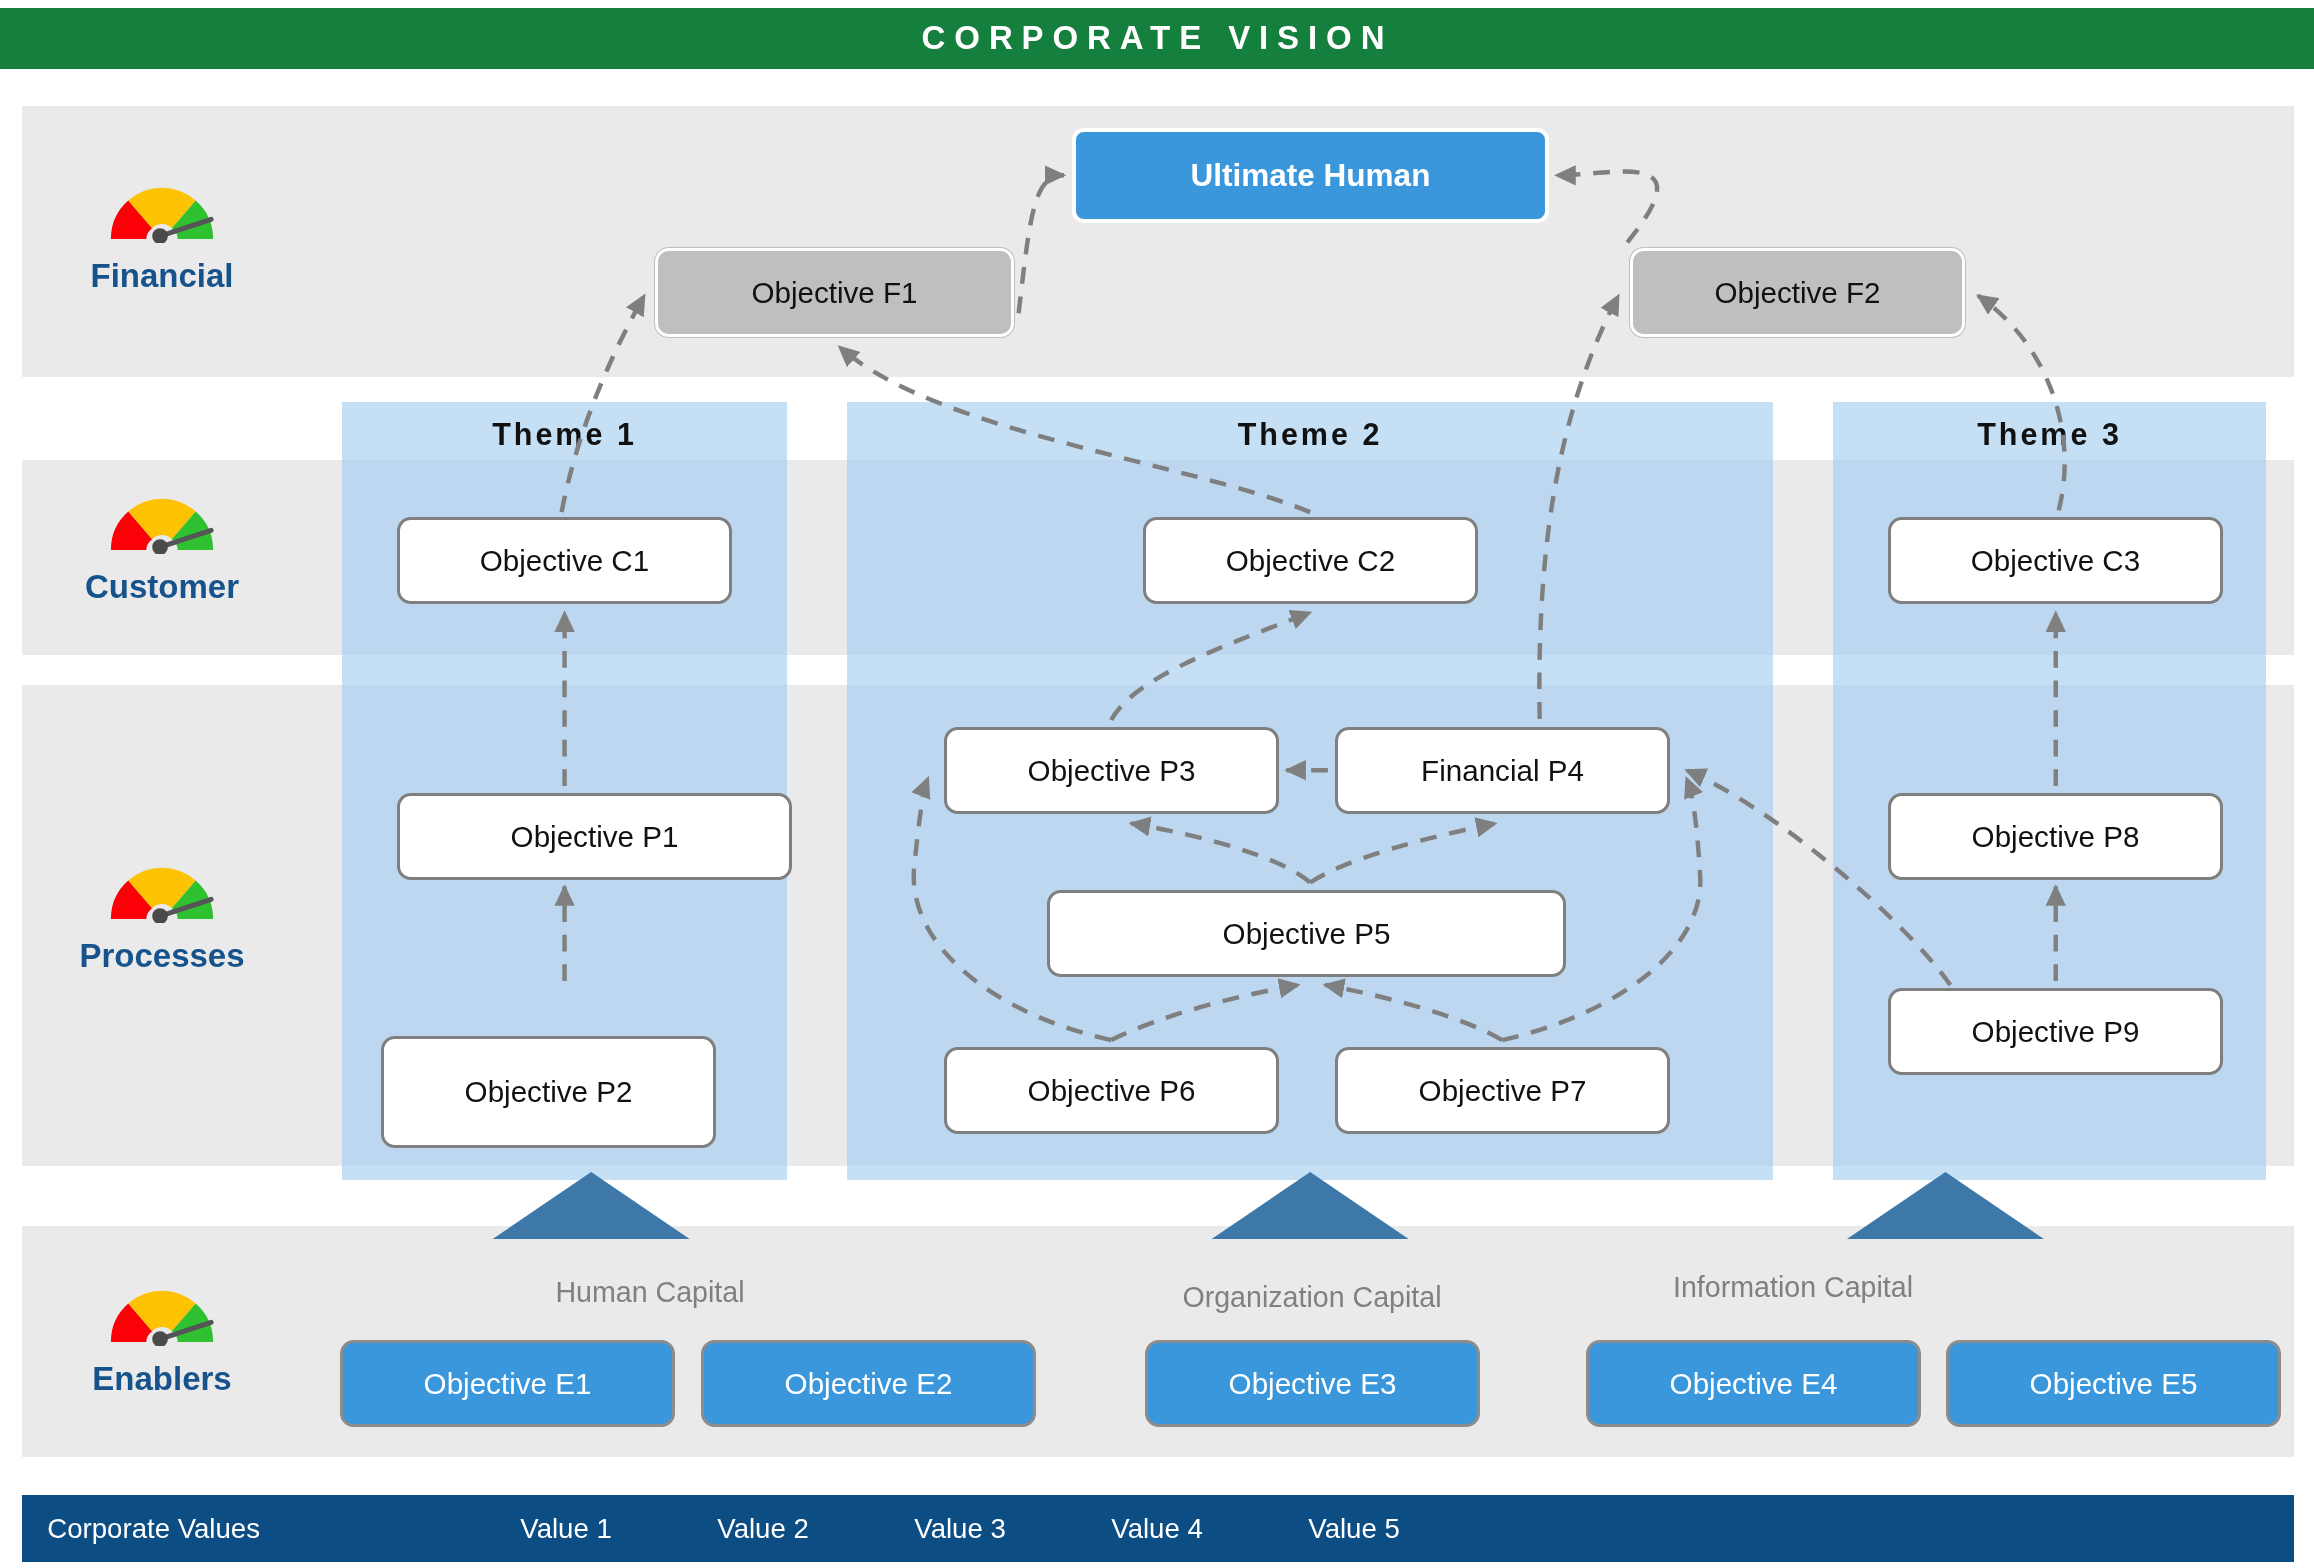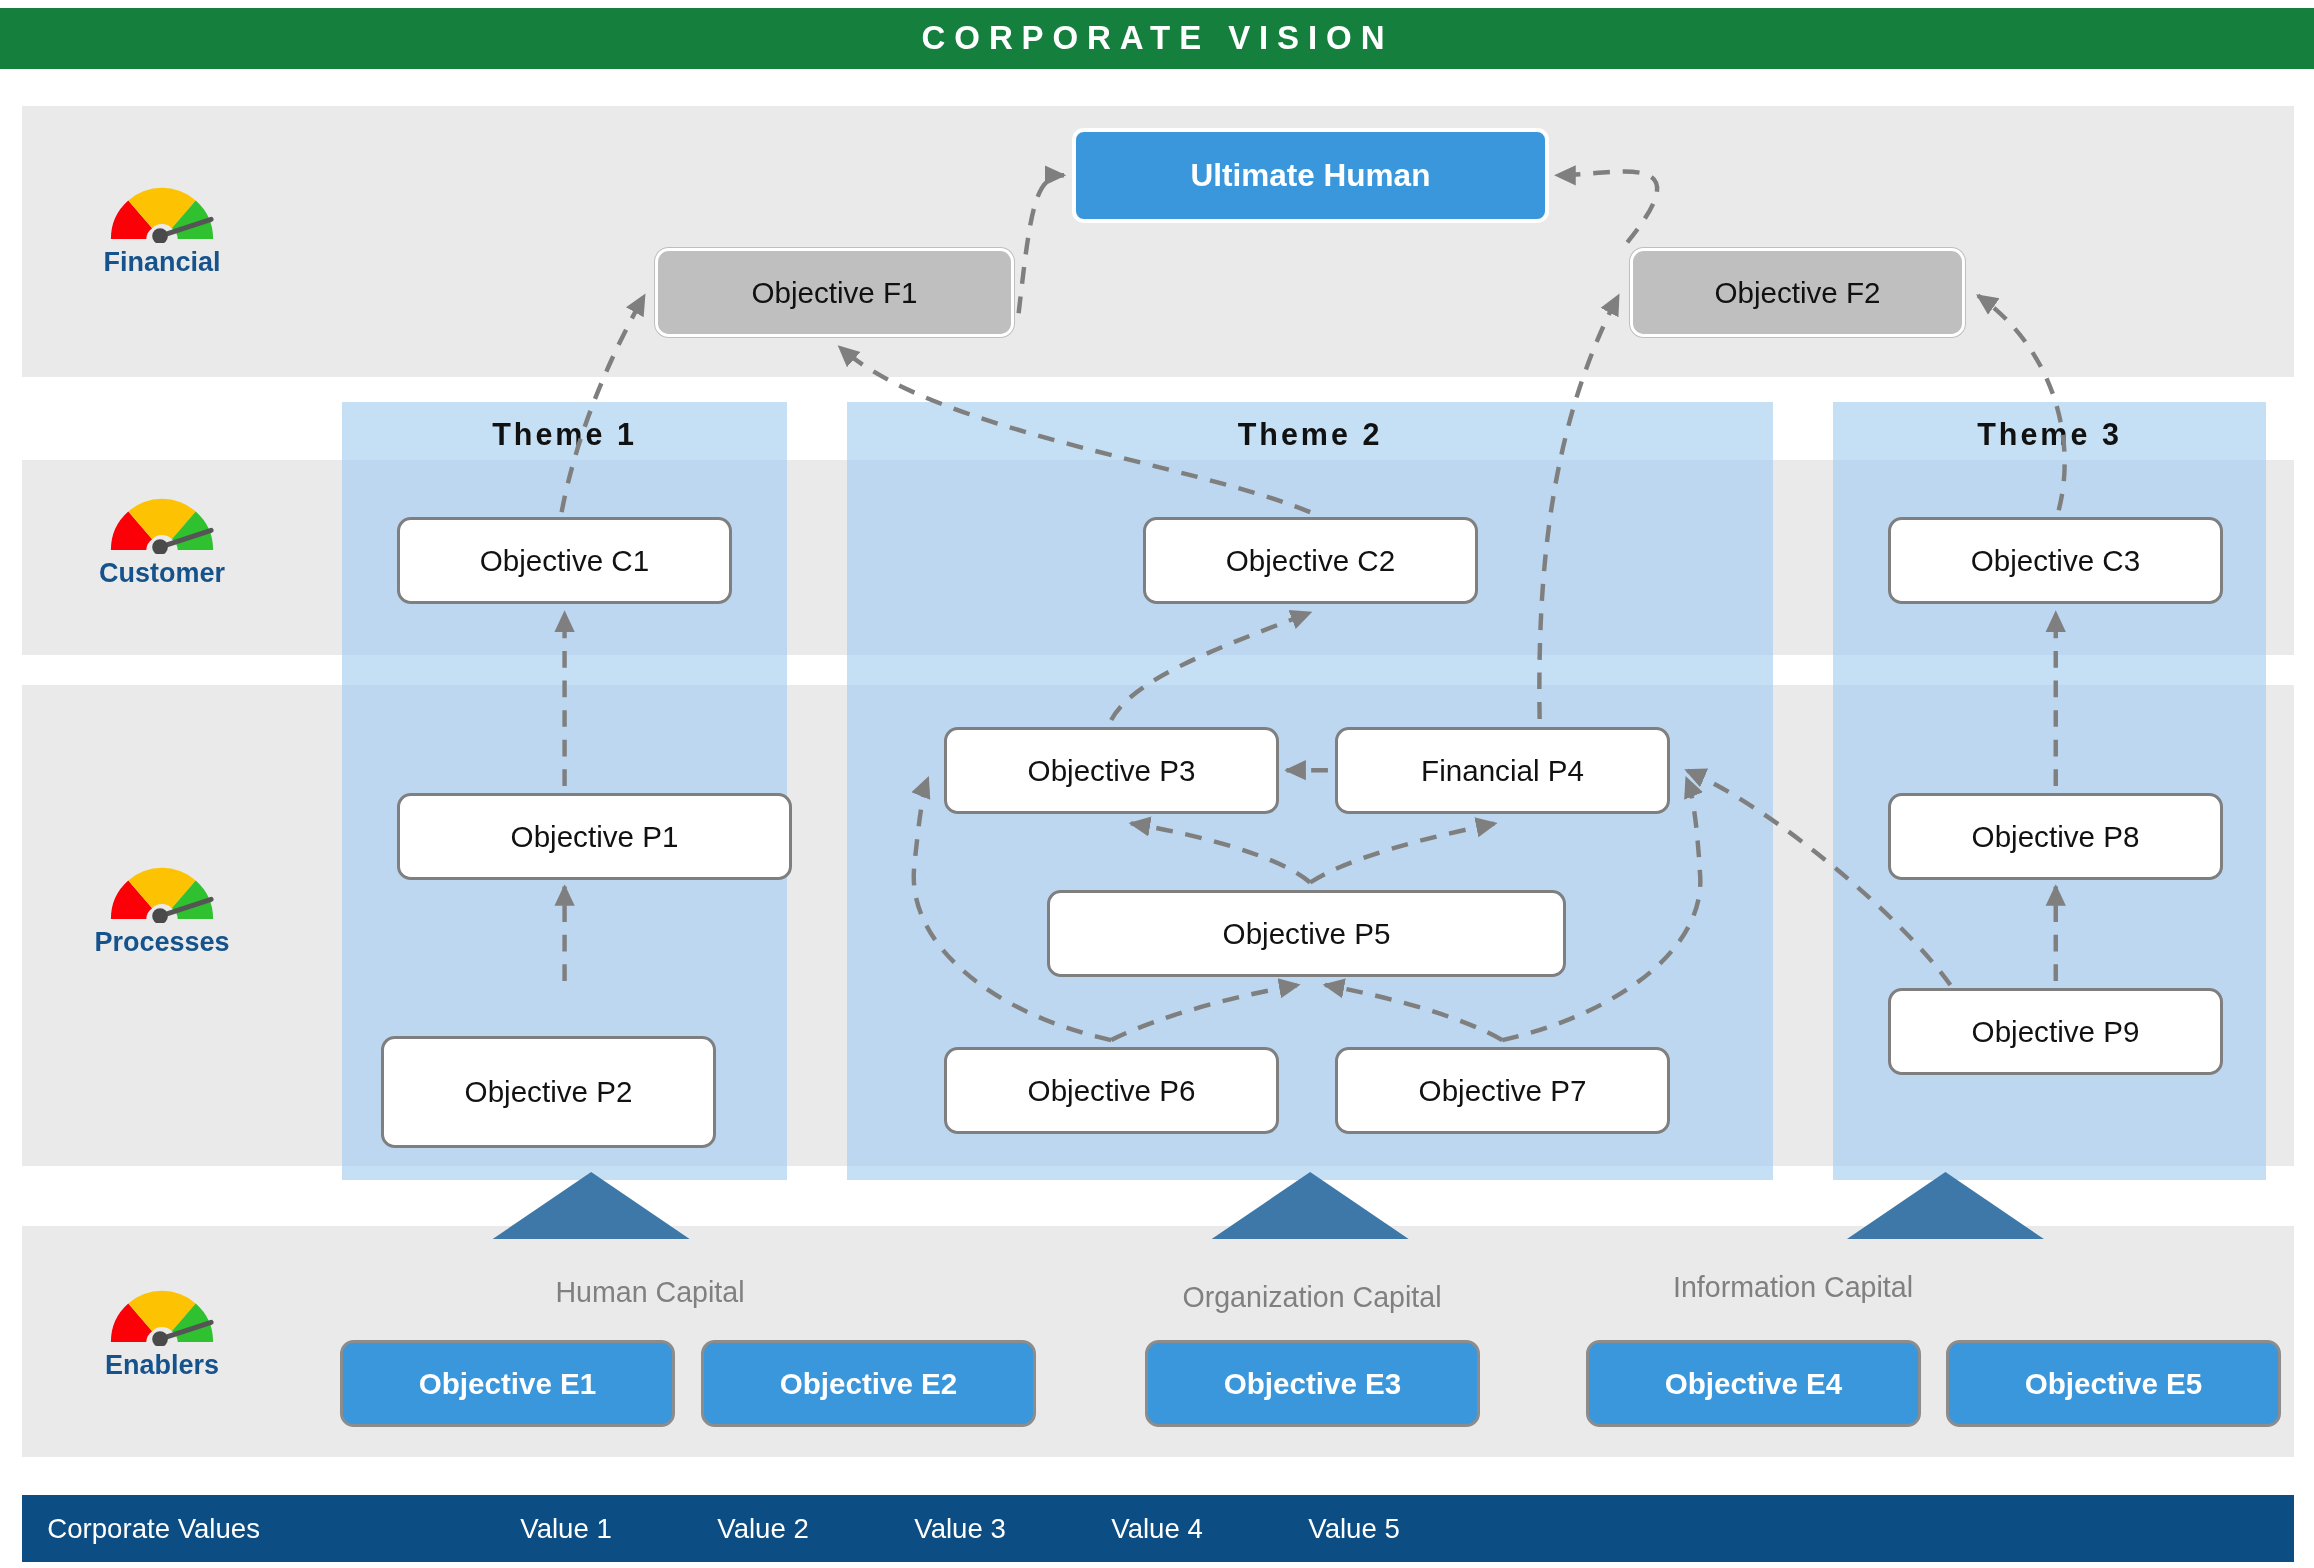--- a/index.html
+++ b/index.html
@@ -29,37 +29,37 @@
   .theme-title{position:absolute;top:412px;height:45px;
       display:flex;align-items:center;justify-content:center;
       font-size:30.5px;font-weight:bold;color:#111;letter-spacing:3px;}
   #theme1-title{left:342px;width:445px;}
   #theme2-title{left:847px;width:926px;}
   #theme3-title{left:1833px;width:433px;}
 
   
   .persp{position:absolute;left:39px;width:246px;display:flex;flex-direction:column;
          align-items:center;}
-  .persp .plabel{margin-top:4px;font-size:27px;font-weight:bold;color:#16538c;}
+  .persp .plabel{margin-top:14px;font-size:33px;font-weight:bold;color:#16538c;}
   #persp-financial{top:182px;}
   #persp-customer{top:493px;}
   #persp-processes{top:862px;}
   #persp-enablers{top:1285px;}
   .gauge{position:relative;width:114px;height:61px;}
   .gauge svg{display:block;}
 
   
   .box{position:absolute;box-sizing:border-box;display:flex;align-items:center;
        justify-content:center;text-align:center;border-radius:13.8px;
        font-size:29.6px;}
   .box.white{background:#ffffff;border:3px solid #7f7f7f;color:#111;}
   .box.gray{background:#bfbfbf;border:3.9px solid #ffffff;color:#111;
             box-shadow:0 0 0 1px #bfbfbf;}
   .box.blue{background:#3a97dc;border:3px solid #8c8c8c;color:#ffffff;
-            font-weight:bold;}
+            font-weight:normal;}
   .box.goal{background:#3a97dc;border:4.9px solid #ffffff;color:#ffffff;
             font-weight:bold;font-size:31.5px;border-radius:11.8px;}
 
   
   #box-goal{left:1072px;top:128px;width:477px;height:95px;}
   #box-f1{left:655px;top:248px;width:359px;height:89px;}
   #box-f2{left:1630px;top:248px;width:335px;height:89px;}
   
   #box-c1{left:397px;top:517px;width:335px;height:87px;}
   #box-c2{left:1143px;top:517px;width:335px;height:87px;}

